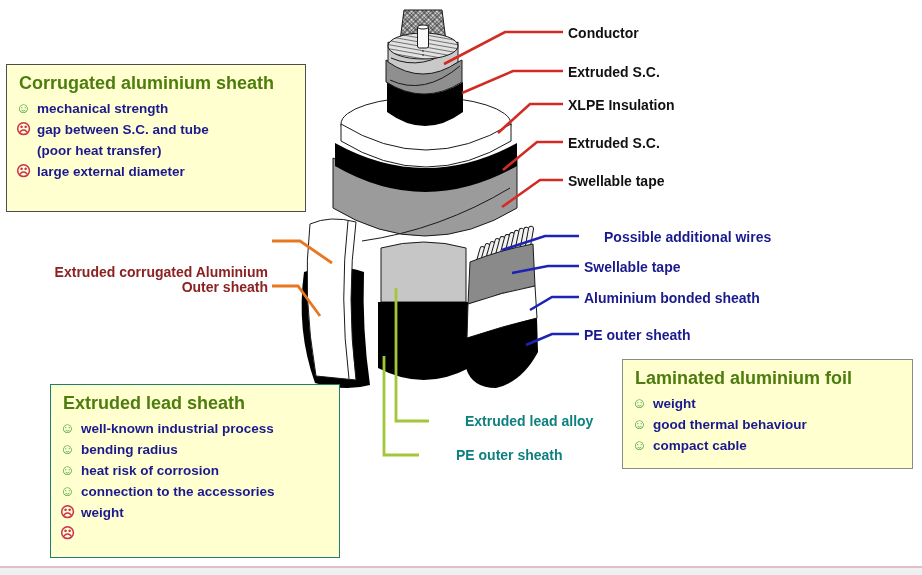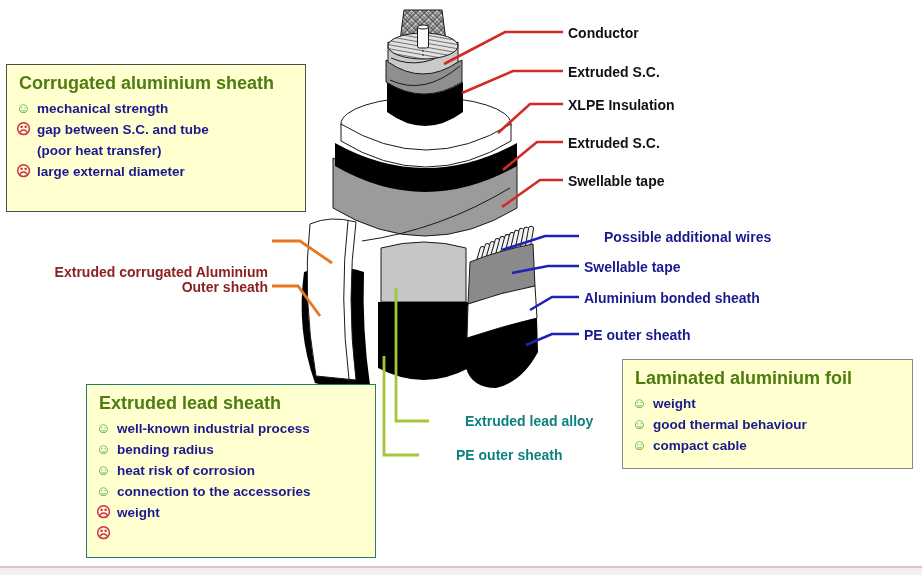--- a/index.html
+++ b/index.html
@@ -39,21 +39,21 @@
   .m0 { right:654px; top:234px;margin-top:30px; }
   .m1 { right:654px; top:279px; }
   .t0 { left:433px; top:413px; }
   .t1 { left:424px; top:447px; }
 
   
   .infobox {
     position:absolute; background:var(--box-bg); padding:7px 10px 8px 9px; box-sizing:border-box;
   }
   .infobox.dark { border:1.5px solid var(--box1-border); left:6px;  top:64px;  width:300px; height:148px; }
-  .infobox.teal { border:1.5px solid var(--box2-border); left:50px; top:384px; width:290px; height:174px;margin-left:36px; }
+  .infobox.teal { border:1.5px solid var(--box2-border); left:50px; top:384px; width:290px; height:174px; }
   .infobox.gray { border:1.5px solid var(--box3-border); left:622px;top:359px; width:291px; height:110px; }
   .infobox .title { font-weight:bold; font-size:18px; color:#4d7c0f; margin:1px 0 4px 3px; }
   .infobox .item { display:flex; align-items:baseline; font-weight:bold; font-size:13.5px;
                    color:var(--label-navy); line-height:21px; }
   .infobox .mood { flex:0 0 21px; text-align:left; font-size:14.5px; line-height:21px; }
   .infobox .mood.good { color:var(--good-icon); }
   .infobox .mood.bad  { color:var(--bad-icon); }
 
   
   .bottom-strip {

